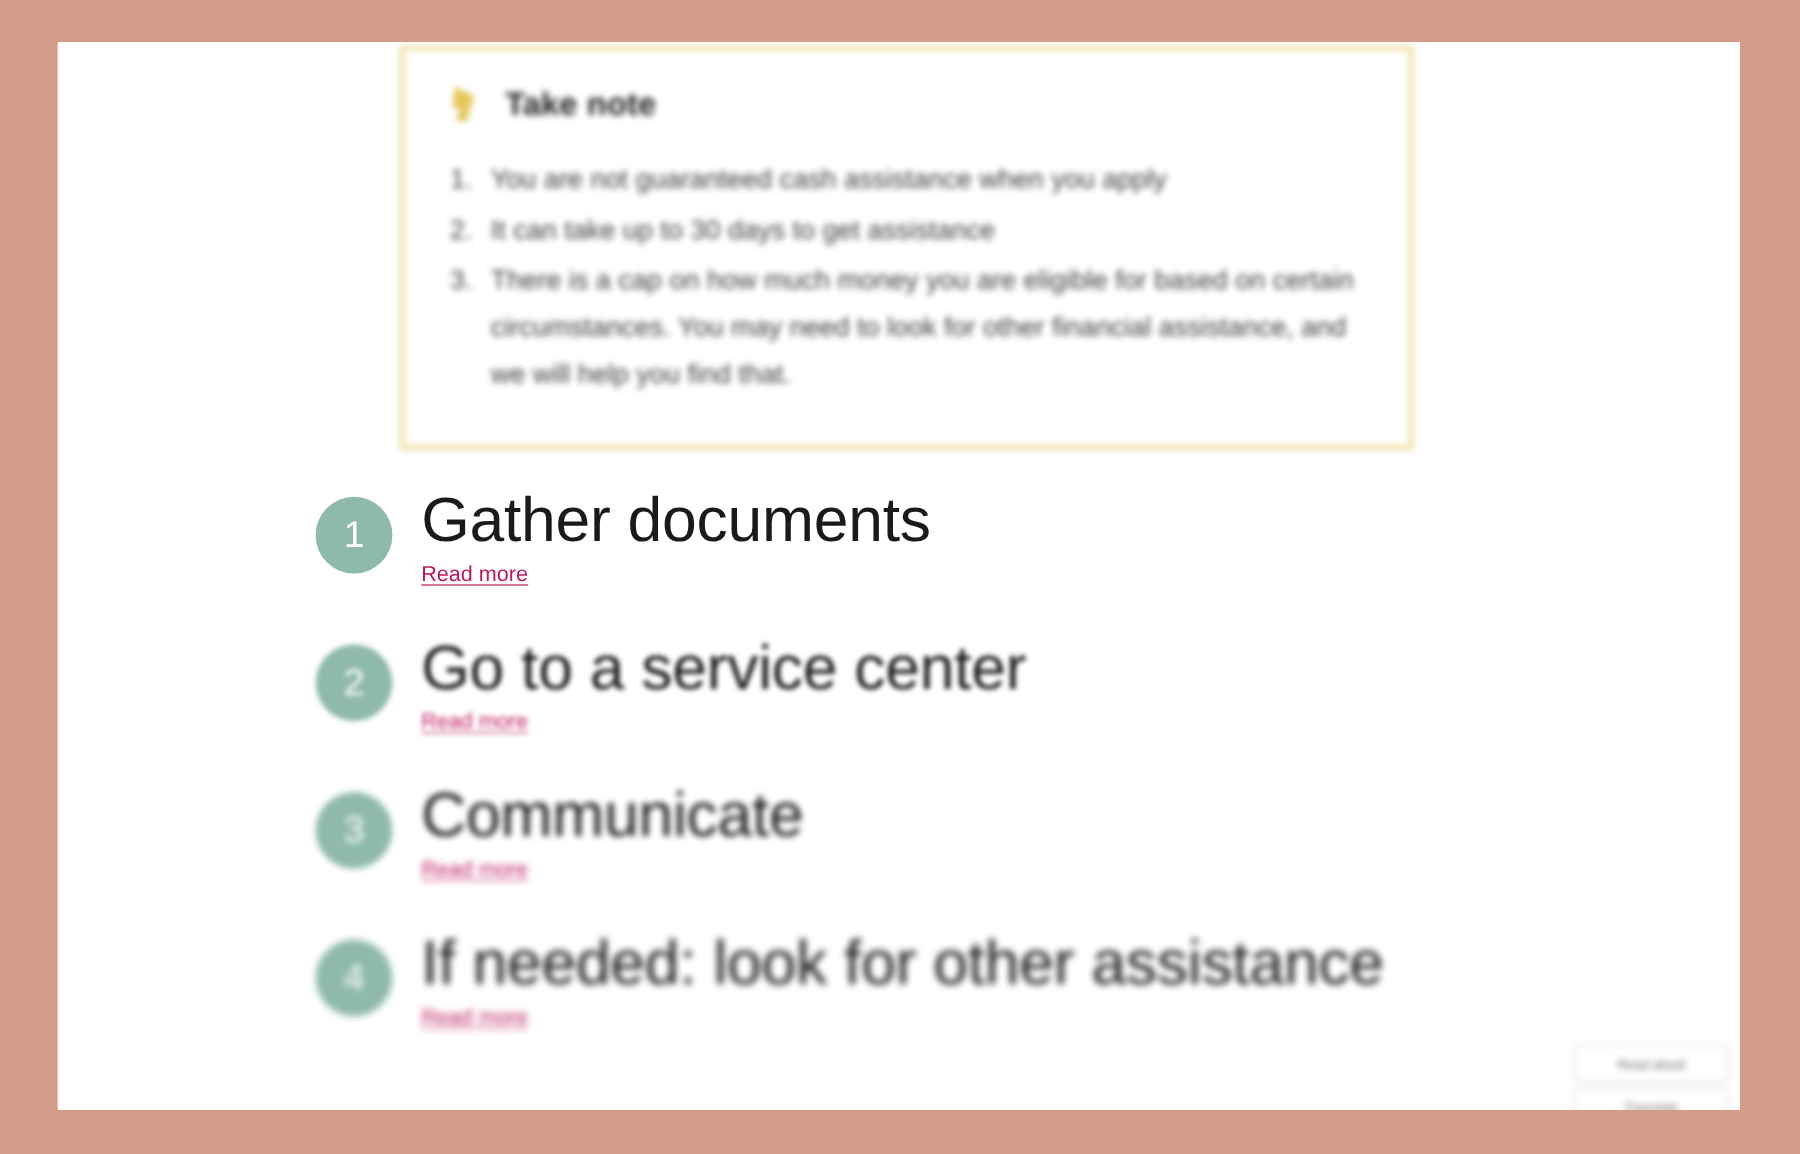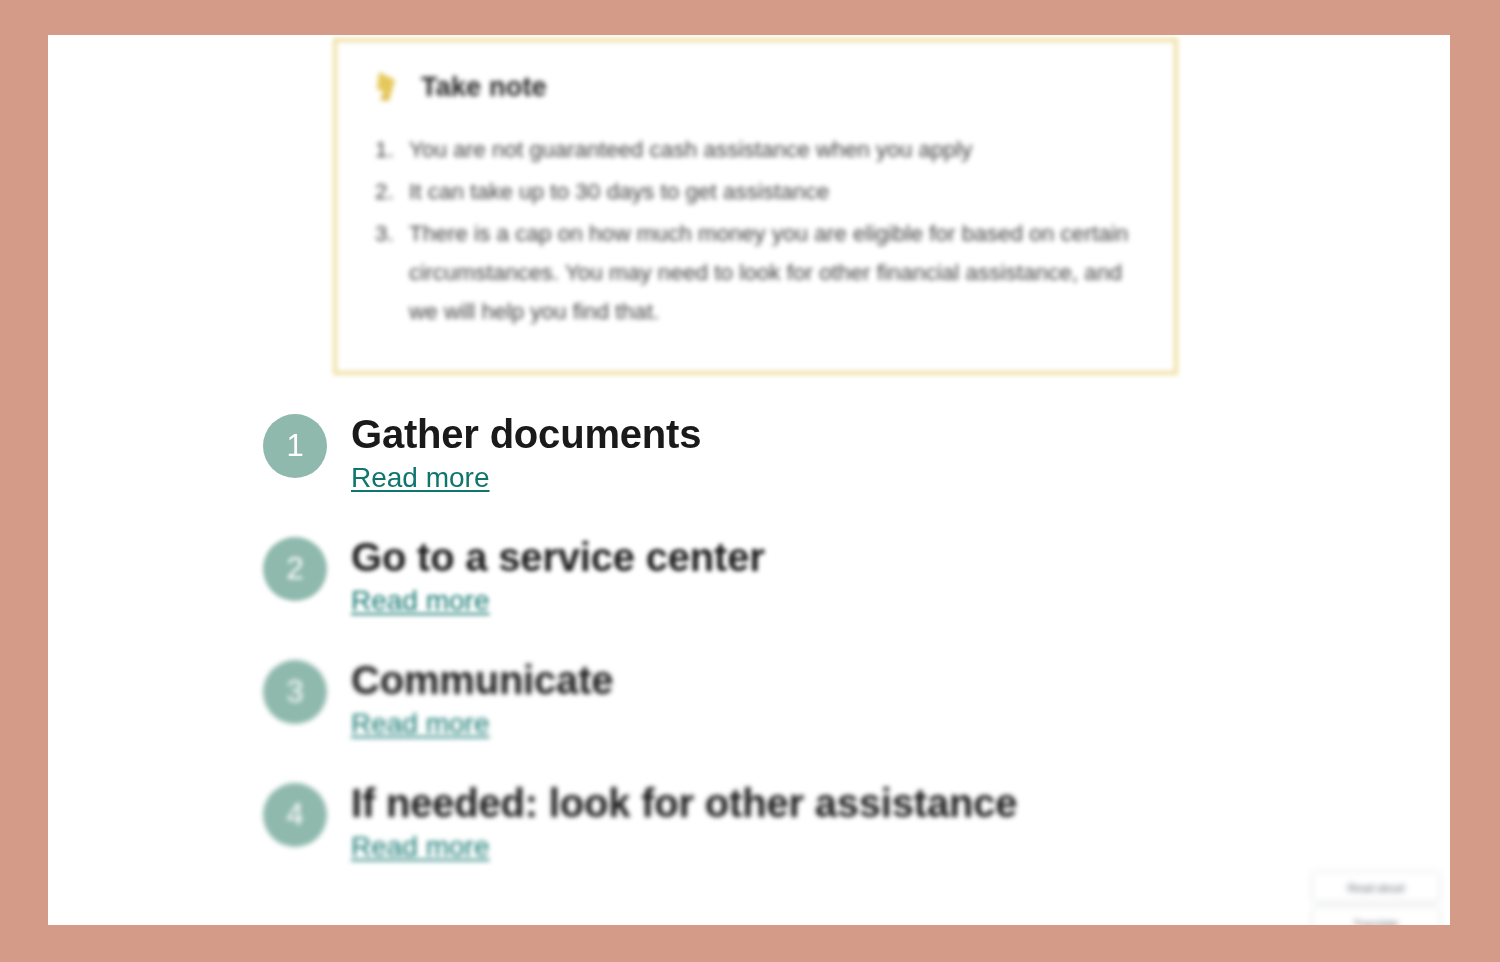--- a/index.html
+++ b/index.html
@@ -114,33 +114,33 @@
     color: #ffffff;
     font-size: 31px;
     line-height: 64px;
     text-align: center;
     font-weight: normal;
   }
   .step-body {
     margin-left: 92px;
   }
   .step-title {
-    font-size: 40px;
+    font-size: 52px;
     line-height: 52px;
     color: #1a1a1a;
-    font-weight: bold;
+    font-weight: normal;
     margin: 3px 0 2px 0;
     letter-spacing: -.2px;
     white-space: nowrap;
   }
   .step-link {
     display: inline-block;
-    font-size: 28px;
+    font-size: 18px;
     line-height: 32px;
-    color: #0f766e;
+    color: #be185d;
     text-decoration: underline;
     text-underline-offset: 3px;
   }
 
   
   .step.b0 { filter: none; }
   .step.b1 { filter: blur(2.3px); }
   .step.b2 { filter: blur(2.6px); }
   .step.b3 { filter: blur(2.9px); }
 

